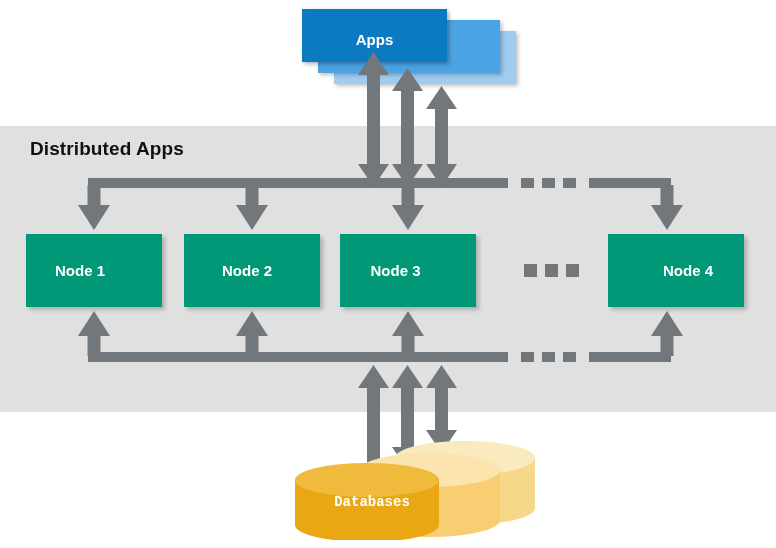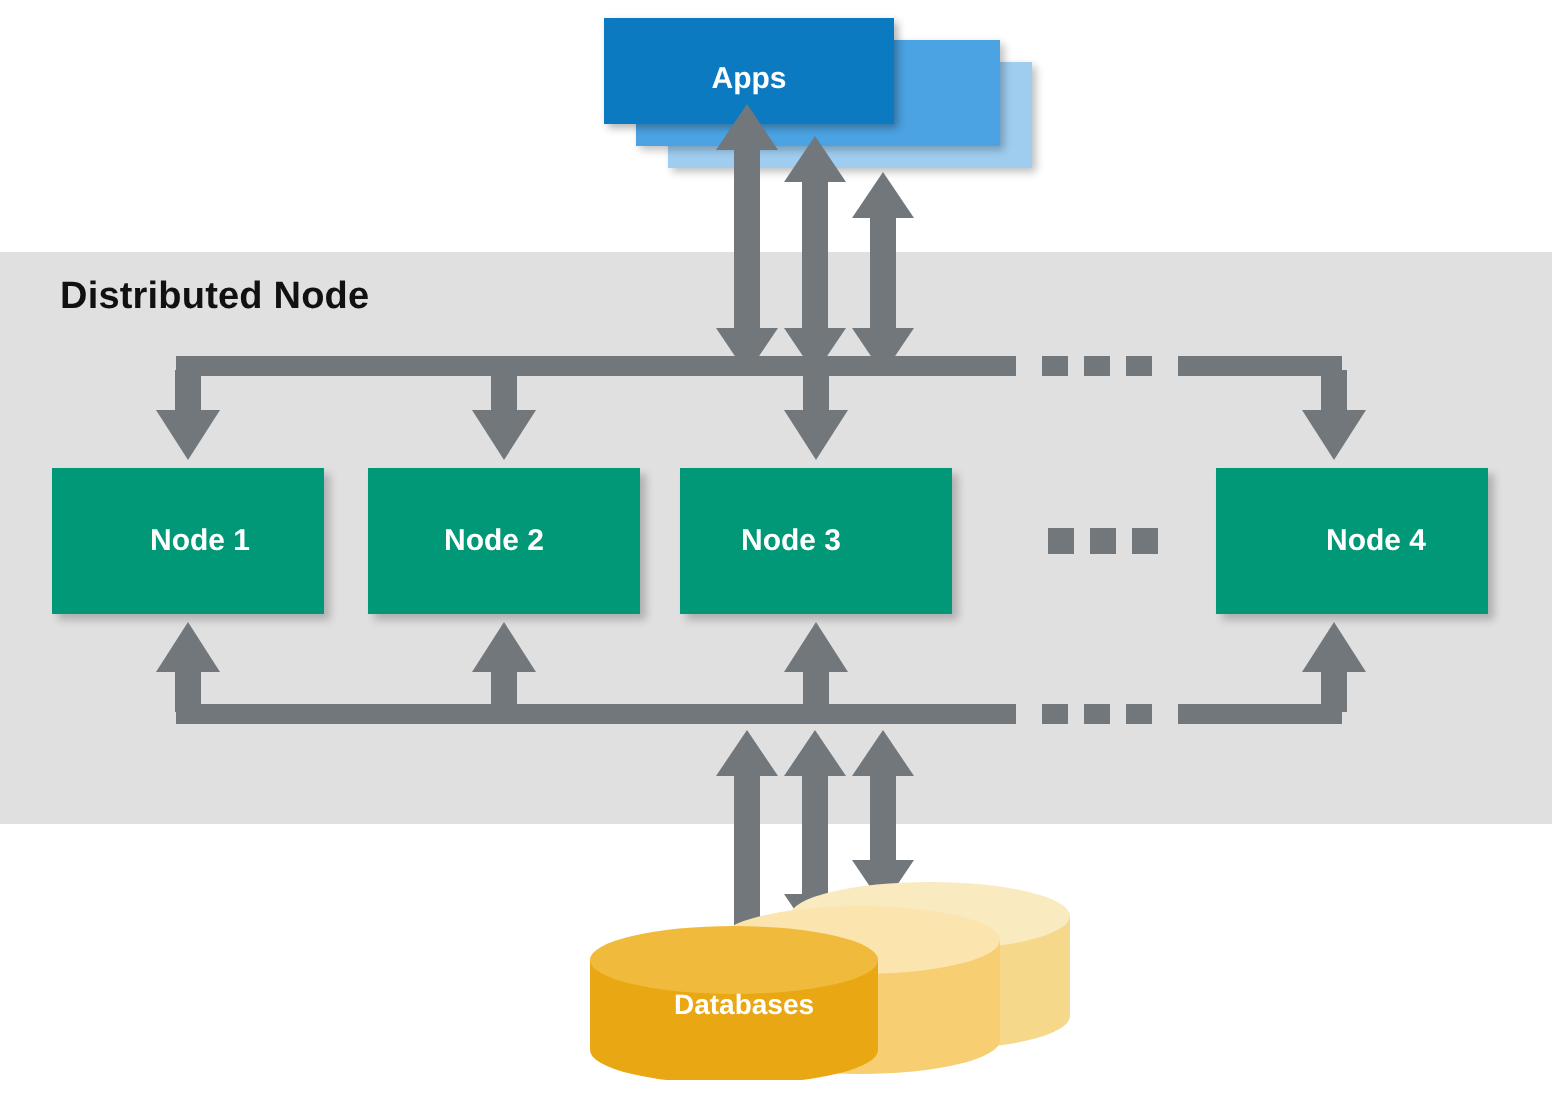--- a/index.html
+++ b/index.html
@@ -34,21 +34,21 @@
 
   
   .cyl{position:absolute;}
 </style>
 </head>
 <body>
 
 <div class="canvas">
 
   <div class="band"></div>
-  <div class="band-title">Distributed Node</div>
+  <div class="band-title">Distributed Apps</div>
 
   <div class="app-back"></div>
   <div class="app-mid"></div>
   <div class="app-front"></div>
   <div class="app-label">Apps</div>
 
   <div class="bar" style="left:88px;top:178px;width:420px;height:10px;"></div>
   <div class="dash" style="left:521px;top:178px;"></div>
   <div class="dash" style="left:542px;top:178px;"></div>
   <div class="dash" style="left:563px;top:178px;"></div>
@@ -63,21 +63,21 @@
   <div class="bar" style="left:88px;top:178px;width:10px;height:36px;"></div>
   <div class="bar" style="left:661px;top:178px;width:10px;height:36px;"></div>
   <div class="bar" style="left:88px;top:326px;width:10px;height:34px;"></div>
   <div class="bar" style="left:661px;top:326px;width:10px;height:34px;"></div>
 
   <div class="dot" style="left:524px;top:264px;"></div>
   <div class="dot" style="left:545px;top:264px;"></div>
   <div class="dot" style="left:566px;top:264px;"></div>
 
   <div class="node" style="left:26px;width:136px;"></div>
-  <div class="node-label" style="left:38px;width:124px;">Node 1</div>
+  <div class="node-label" style="left:18px;width:124px;">Node 1</div>
 
   <div class="node" style="left:184px;width:136px;"></div>
   <div class="node-label" style="left:168px;width:158px;">Node 2</div>
 
   <div class="node" style="left:340px;width:136px;"></div>
   <div class="node-label" style="left:340px;width:111px;">Node 3</div>
 
   <div class="node" style="left:608px;width:136px;"></div>
   <div class="node-label" style="left:608px;width:136px;margin-left:12px;">Node 4</div>
 
@@ -164,15 +164,15 @@
       <path d="M70,40 L70,90 A70,17 0 0 0 210,90 L210,40 Z" fill="#f7cf72"></path>
       <ellipse cx="140" cy="40" rx="70" ry="17" fill="#fbe4ad"></ellipse>
     </g>
 
     <g>
       <path d="M5,50 L5,95 A72,17 0 0 0 149,95 L149,50 Z" fill="#e8a713"></path>
       <ellipse cx="77" cy="50" rx="72" ry="17" fill="#f0bb3c"></ellipse>
     </g>
   </svg>
   <div style="position:absolute;left:295px;top:490px;width:154px;height:24px;display:flex;
-              align-items:center;justify-content:center;color:#ffffff;font-weight:bold;font-size:14px;">Databases</div>
+              align-items:center;justify-content:center;color:#ffffff;font-weight:bold;font-size:14px;font-family:Liberation Mono, monospace;">Databases</div>
 
 </div>
 
 </body></html>

